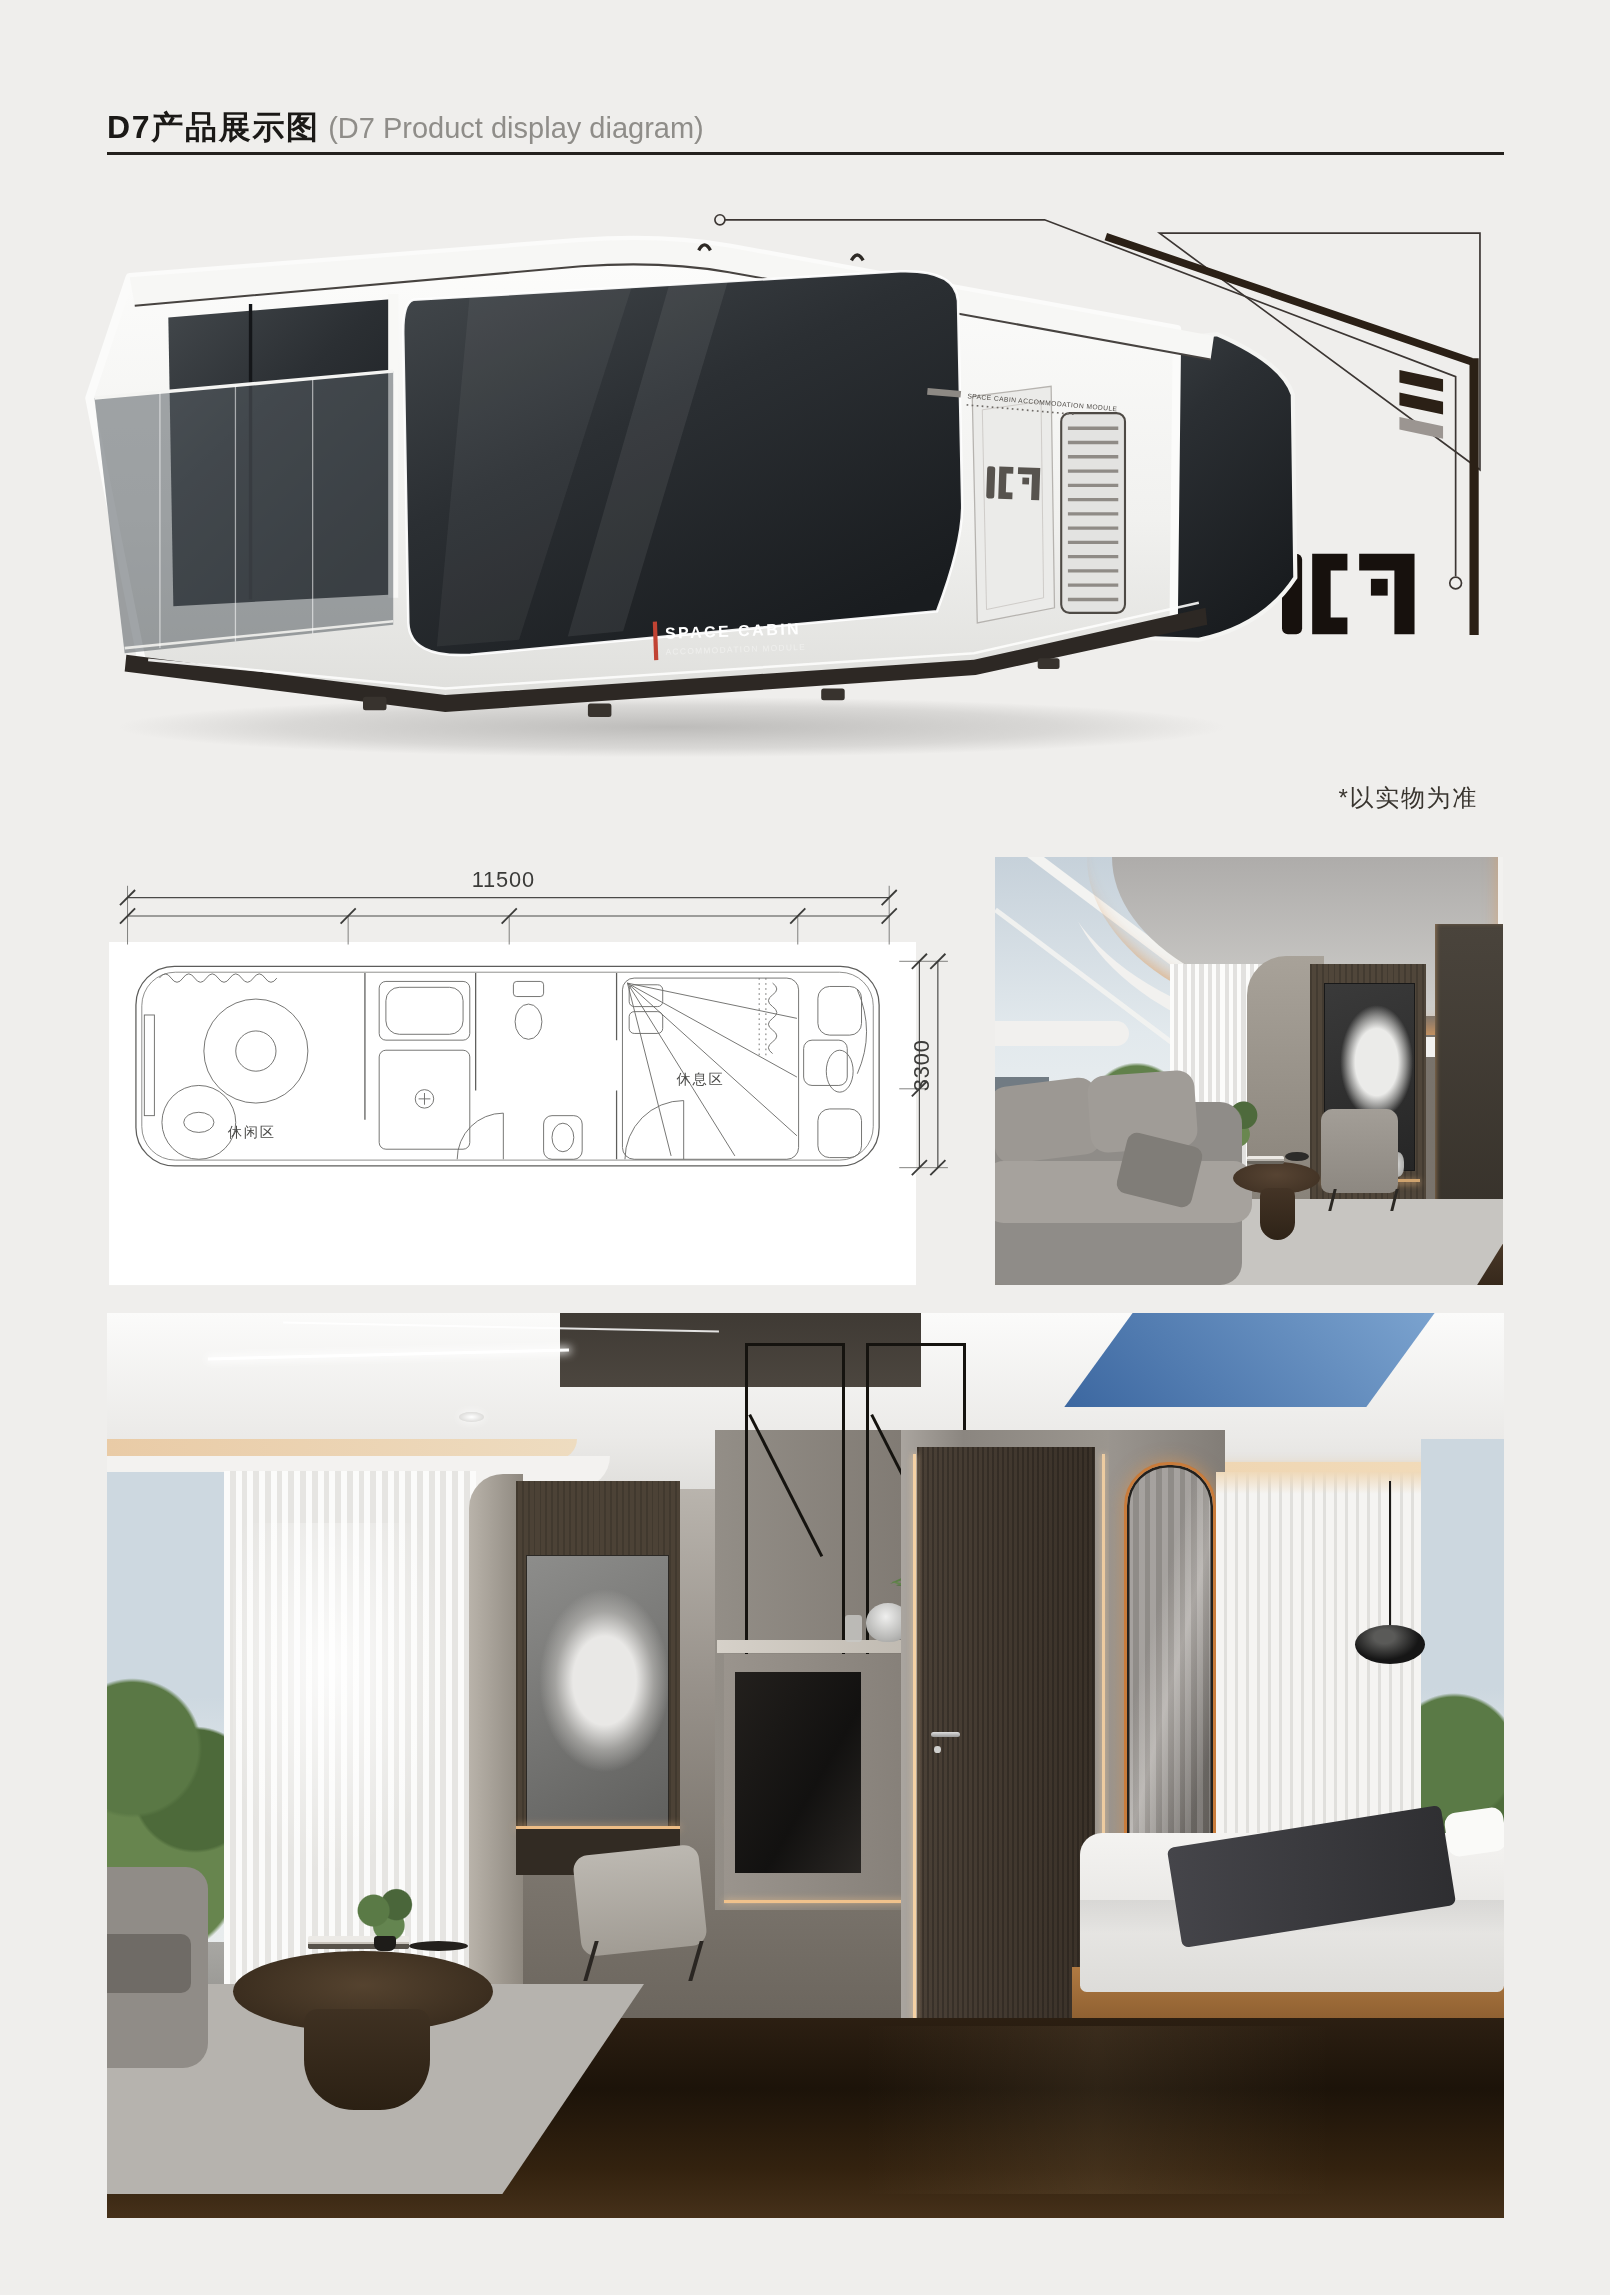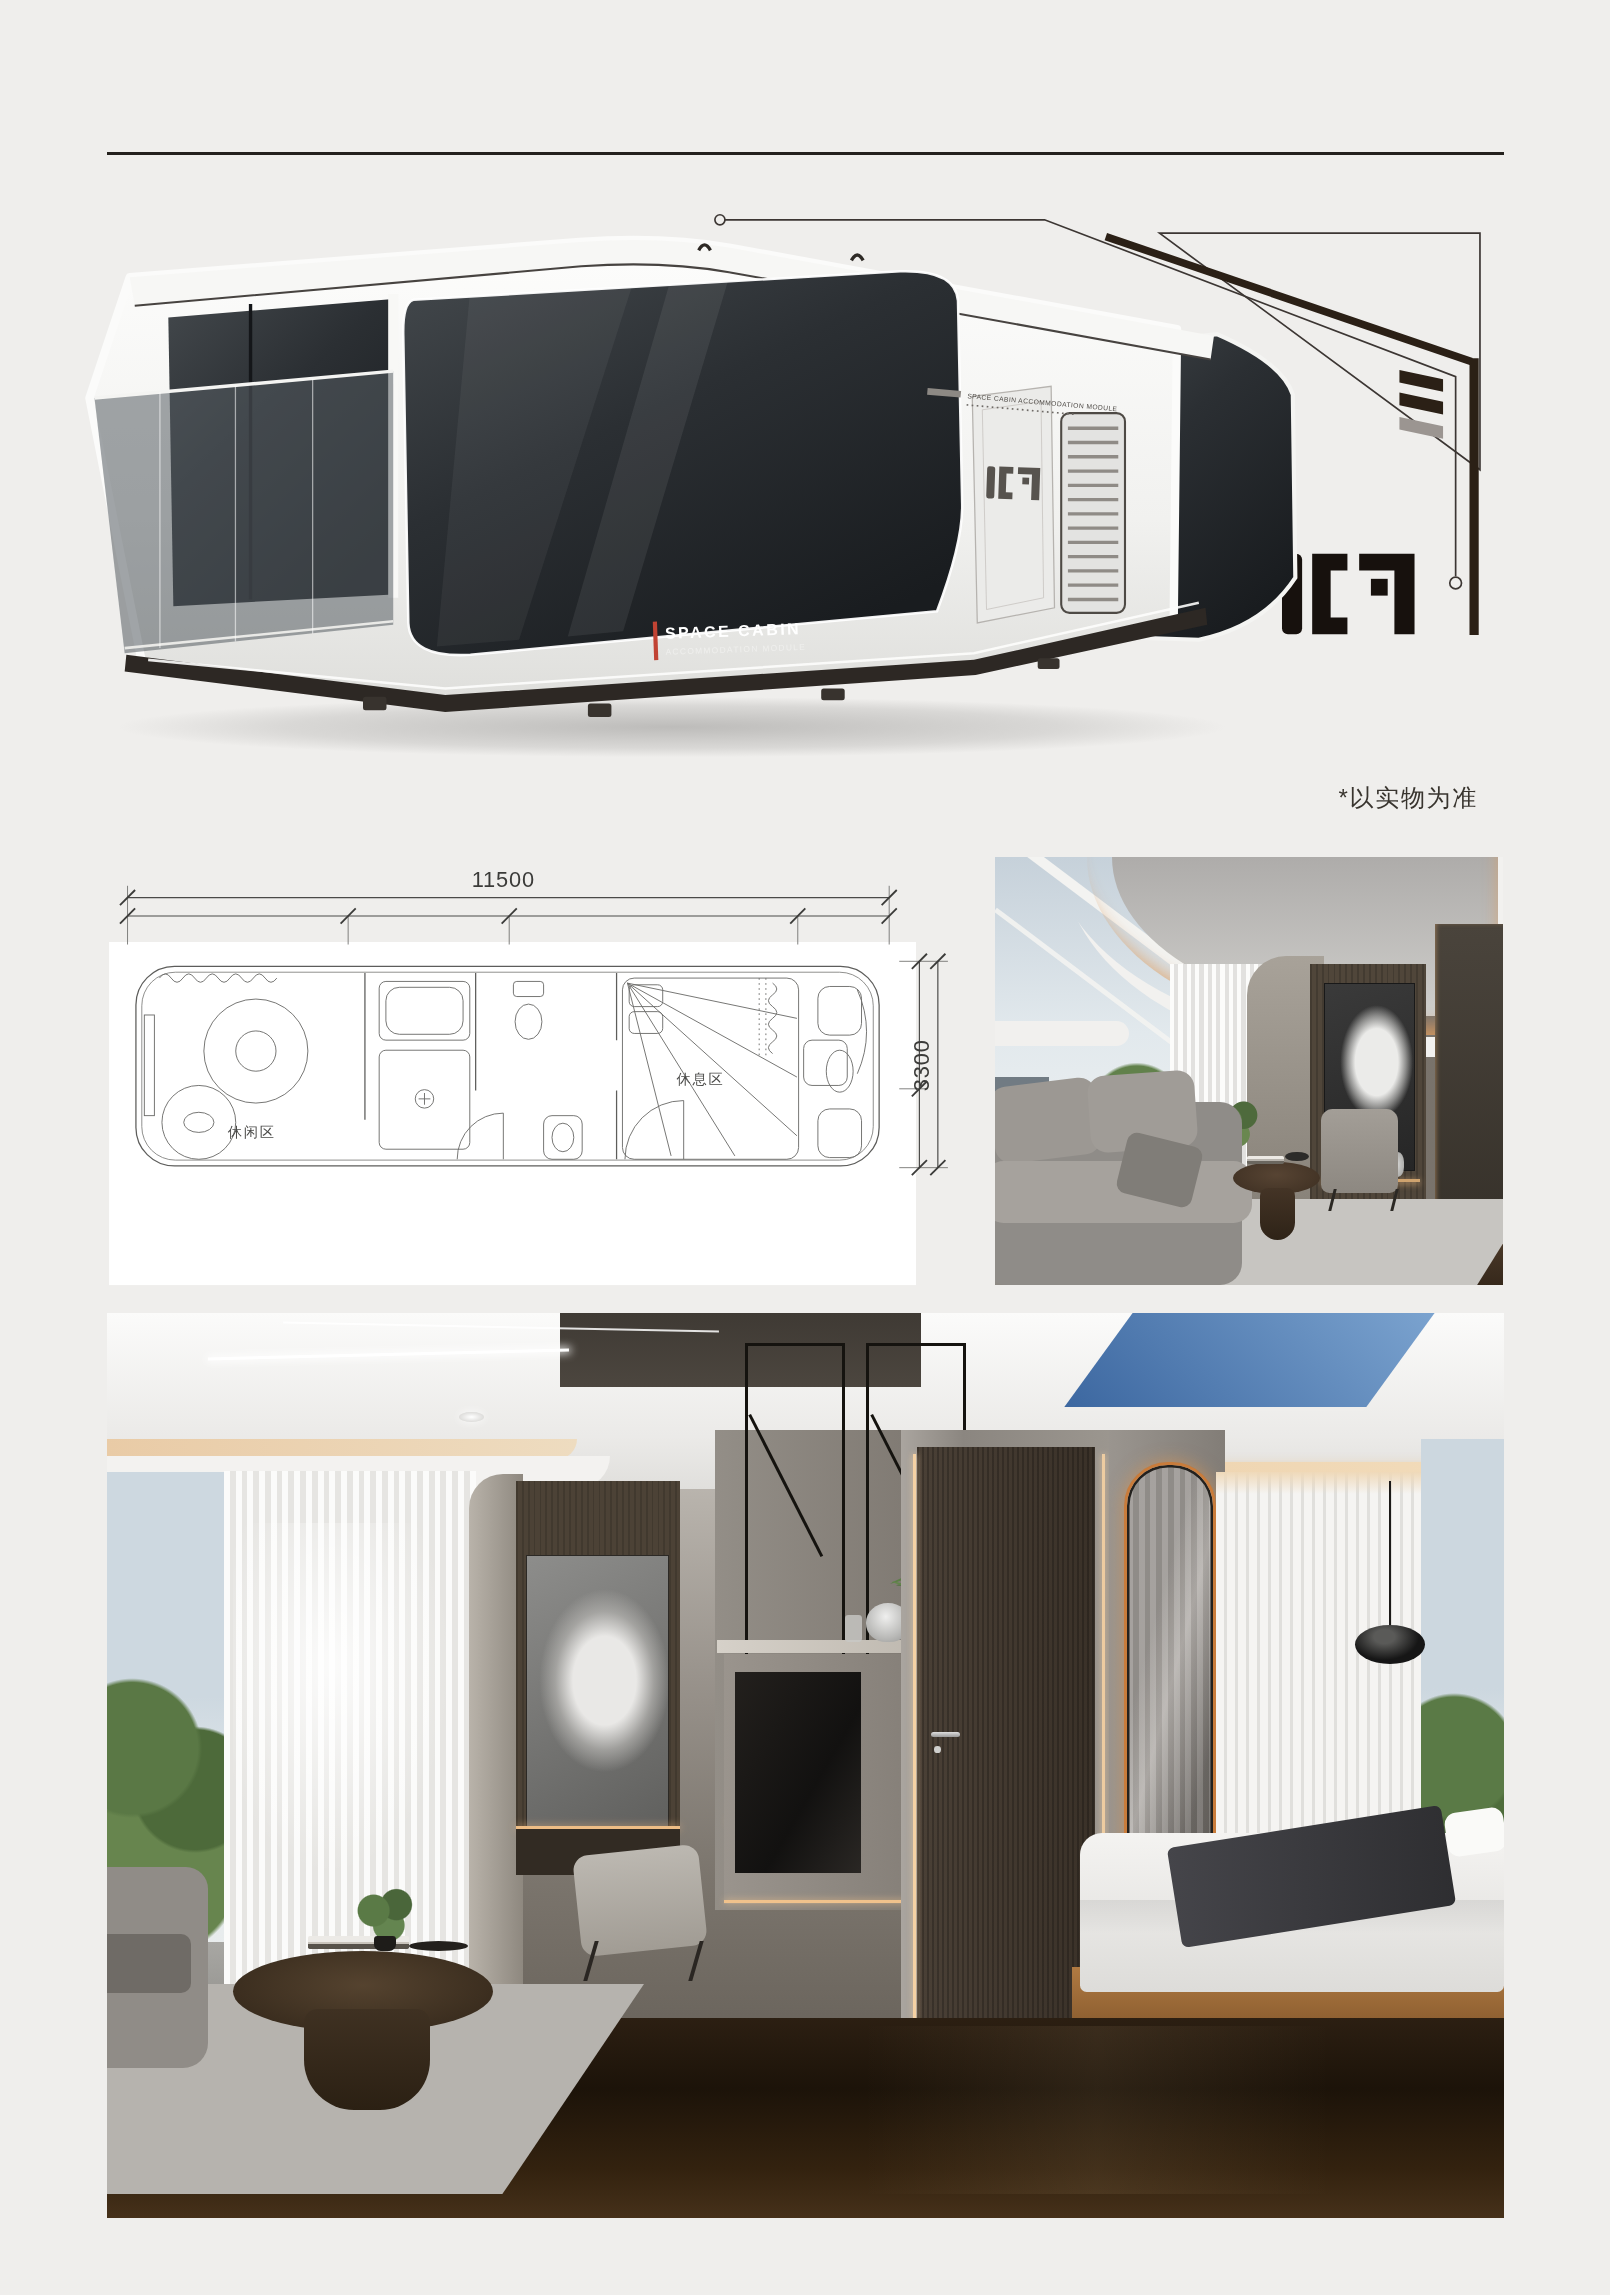--- a/index.html
+++ b/index.html
@@ -155,20 +155,23 @@
   .bt-booksB{left:201px;top:623px;width:101px;height:13.4px;background:linear-gradient(180deg,#eceae6 0 5.9px,#c9c4bc 5.9px 8.4px,#57524a 8.4px);border-radius:1.7px;}
   .bt-trayB{left:302px;top:628px;width:59px;height:10px;background:#23201c;border-radius:50%;}
   .bt-plantB{left:240px;top:571px;width:76px;height:59px;background:radial-gradient(circle at 35% 45%,#5a7a46 0 26%,transparent 28%),radial-gradient(circle at 65% 35%,#4a663a 0 24%,transparent 26%),radial-gradient(circle at 55% 70%,#648550 0 26%,transparent 28%);}
   .bt-vaseB{left:267px;top:623px;width:22px;height:15px;background:#1e1c19;border-radius:3.4px 3.4px 6.7px 6.7px;}
 </style>
 </head>
 <body>
 
 <div class="page">
 
+  <div class="title">
+    <span class="title-zh">D7产品展示图</span><span class="title-en">(D7 Product display diagram)</span>
+  </div>
   <div class="title-rule"></div>
 
   <svg class="deco" viewBox="0 0 1920 1080">
     <defs>
       <g id="d7glyph" fill="currentColor">
         <rect x="0" y="8" width="24" height="96" rx="7"></rect>
         <path d="M36 8 H78 V28 H58 V84 H78 V104 H36 Z"></path>
         <path d="M92 8 H158 V104 H134 V28 H92 Z"></path>
         <rect x="106" y="38" width="20" height="20"></rect>
       </g>

